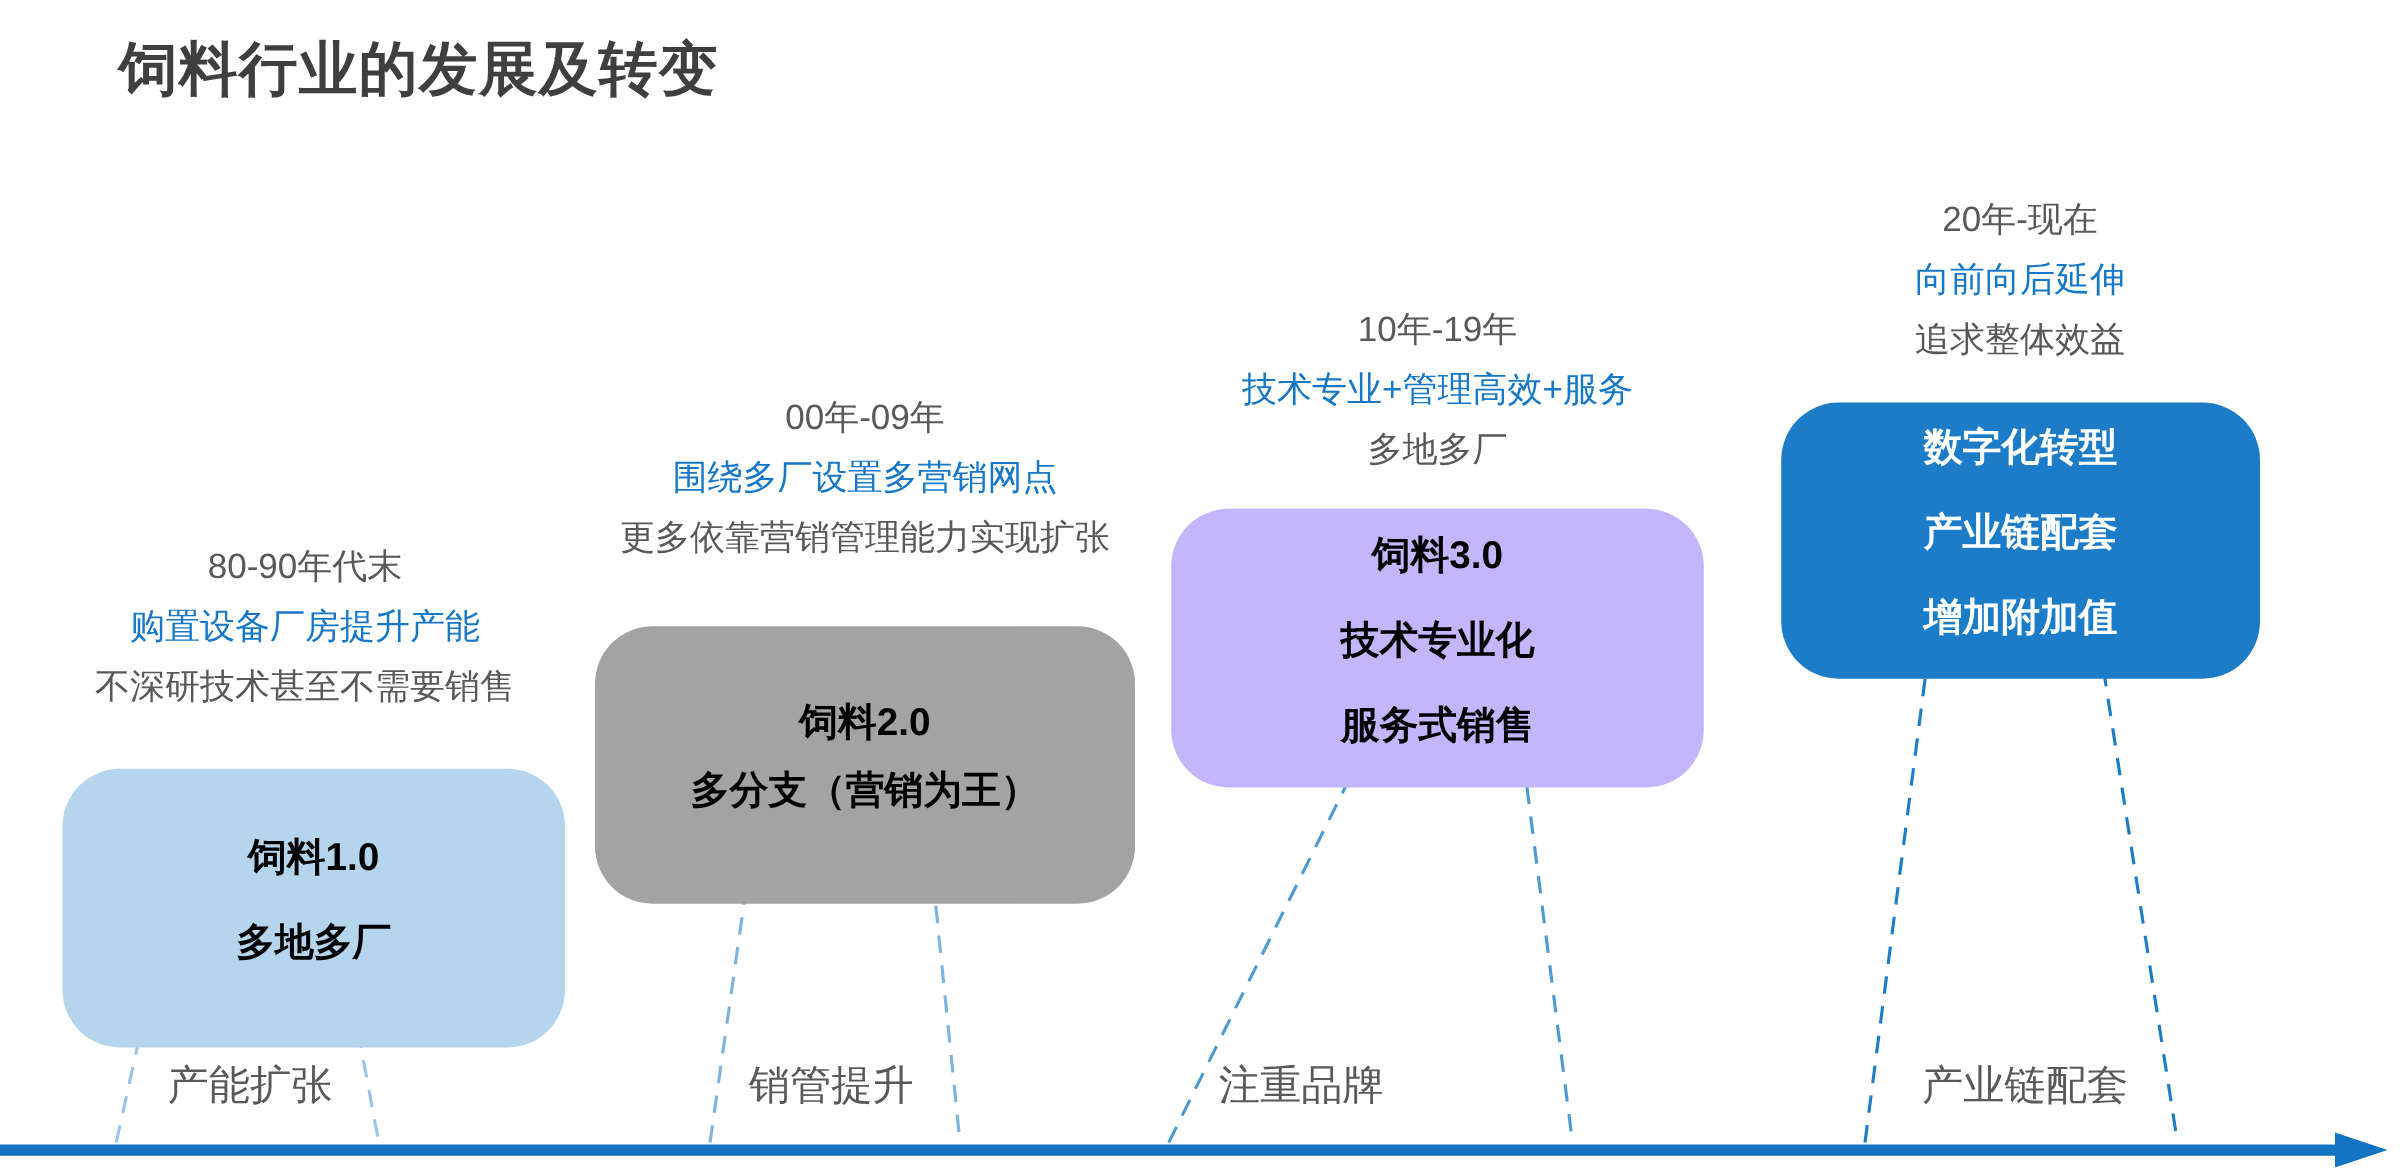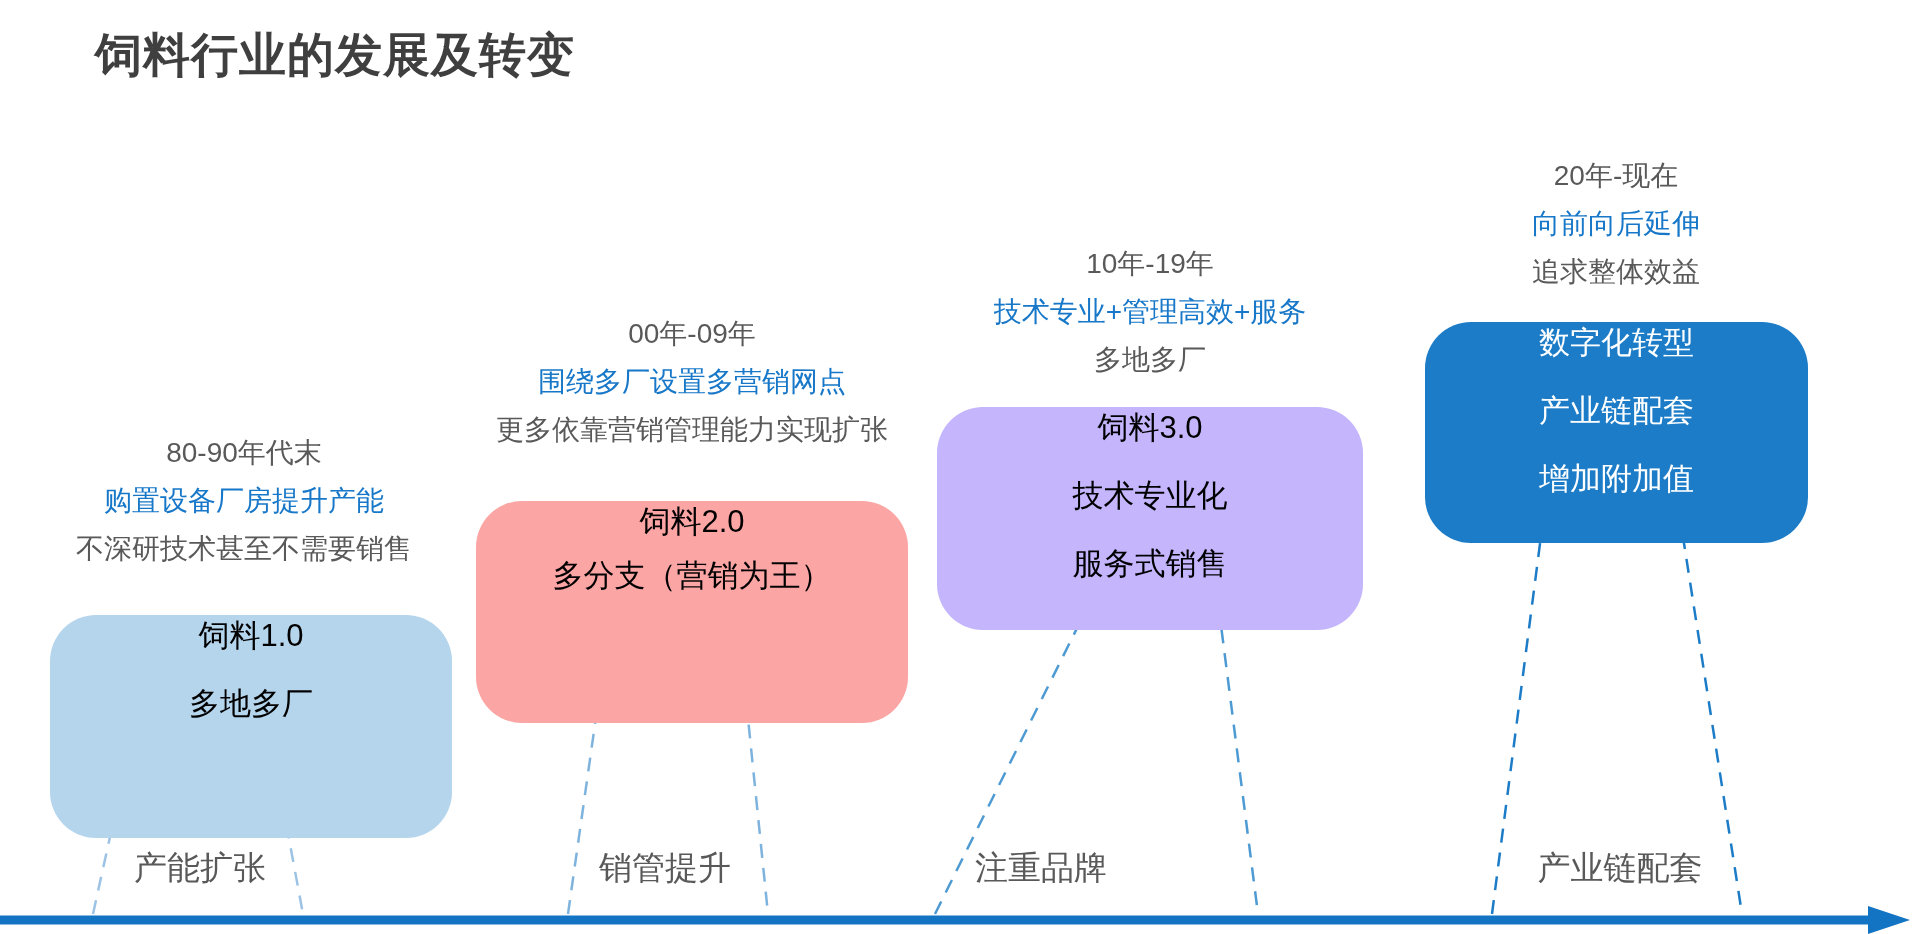--- a/index.html
+++ b/index.html
@@ -19,28 +19,28 @@
   #beam-layer{position:absolute;left:0;top:0;width:1920px;height:934px;}
 
   .hdr{
     position:absolute;width:460px;text-align:center;
     font-size:28px;line-height:48px;color:#595959;
   }
   .hdr .hl{color:#1777c8;}
 
   .box{
     position:absolute;
-    display:flex;flex-direction:column;justify-content:flex-start;align-items:center;
+    display:flex;flex-direction:column;justify-content:center;align-items:center;
     gap:26px;padding-bottom:14px;box-sizing:border-box;
     border-radius:46px;
-    font-size:31px;font-weight:normal;color:#000;
+    font-size:31px;font-weight:bold;color:#000;
     text-align:center;
   }
   .box-1{left:50px; top:603px;width:402px;height:223px;background:#b5d5ed;margin-top:12px;}
-  .box-2{left:476px;top:501px;width:432px;height:222px;background:#fca5a5;gap:12px;}
+  .box-2{left:476px;top:501px;width:432px;height:222px;background:#a3a3a3;gap:12px;}
   .box-3{left:937px;top:407px;width:426px;height:223px;background:#c4b5fd;}
   .box-4{left:1425px;top:322px;width:383px;height:221px;background:#1c7cc7;color:#ffffff;}
 
   .hdr-1{left:14px;  top:429px;}
   .hdr-2{left:462px; top:310px;}
   .hdr-3{left:920px; top:240px;}
   .hdr-4{left:1386px;top:152px;}
 
   .footer-label{
     position:absolute;top:846px;width:240px;

